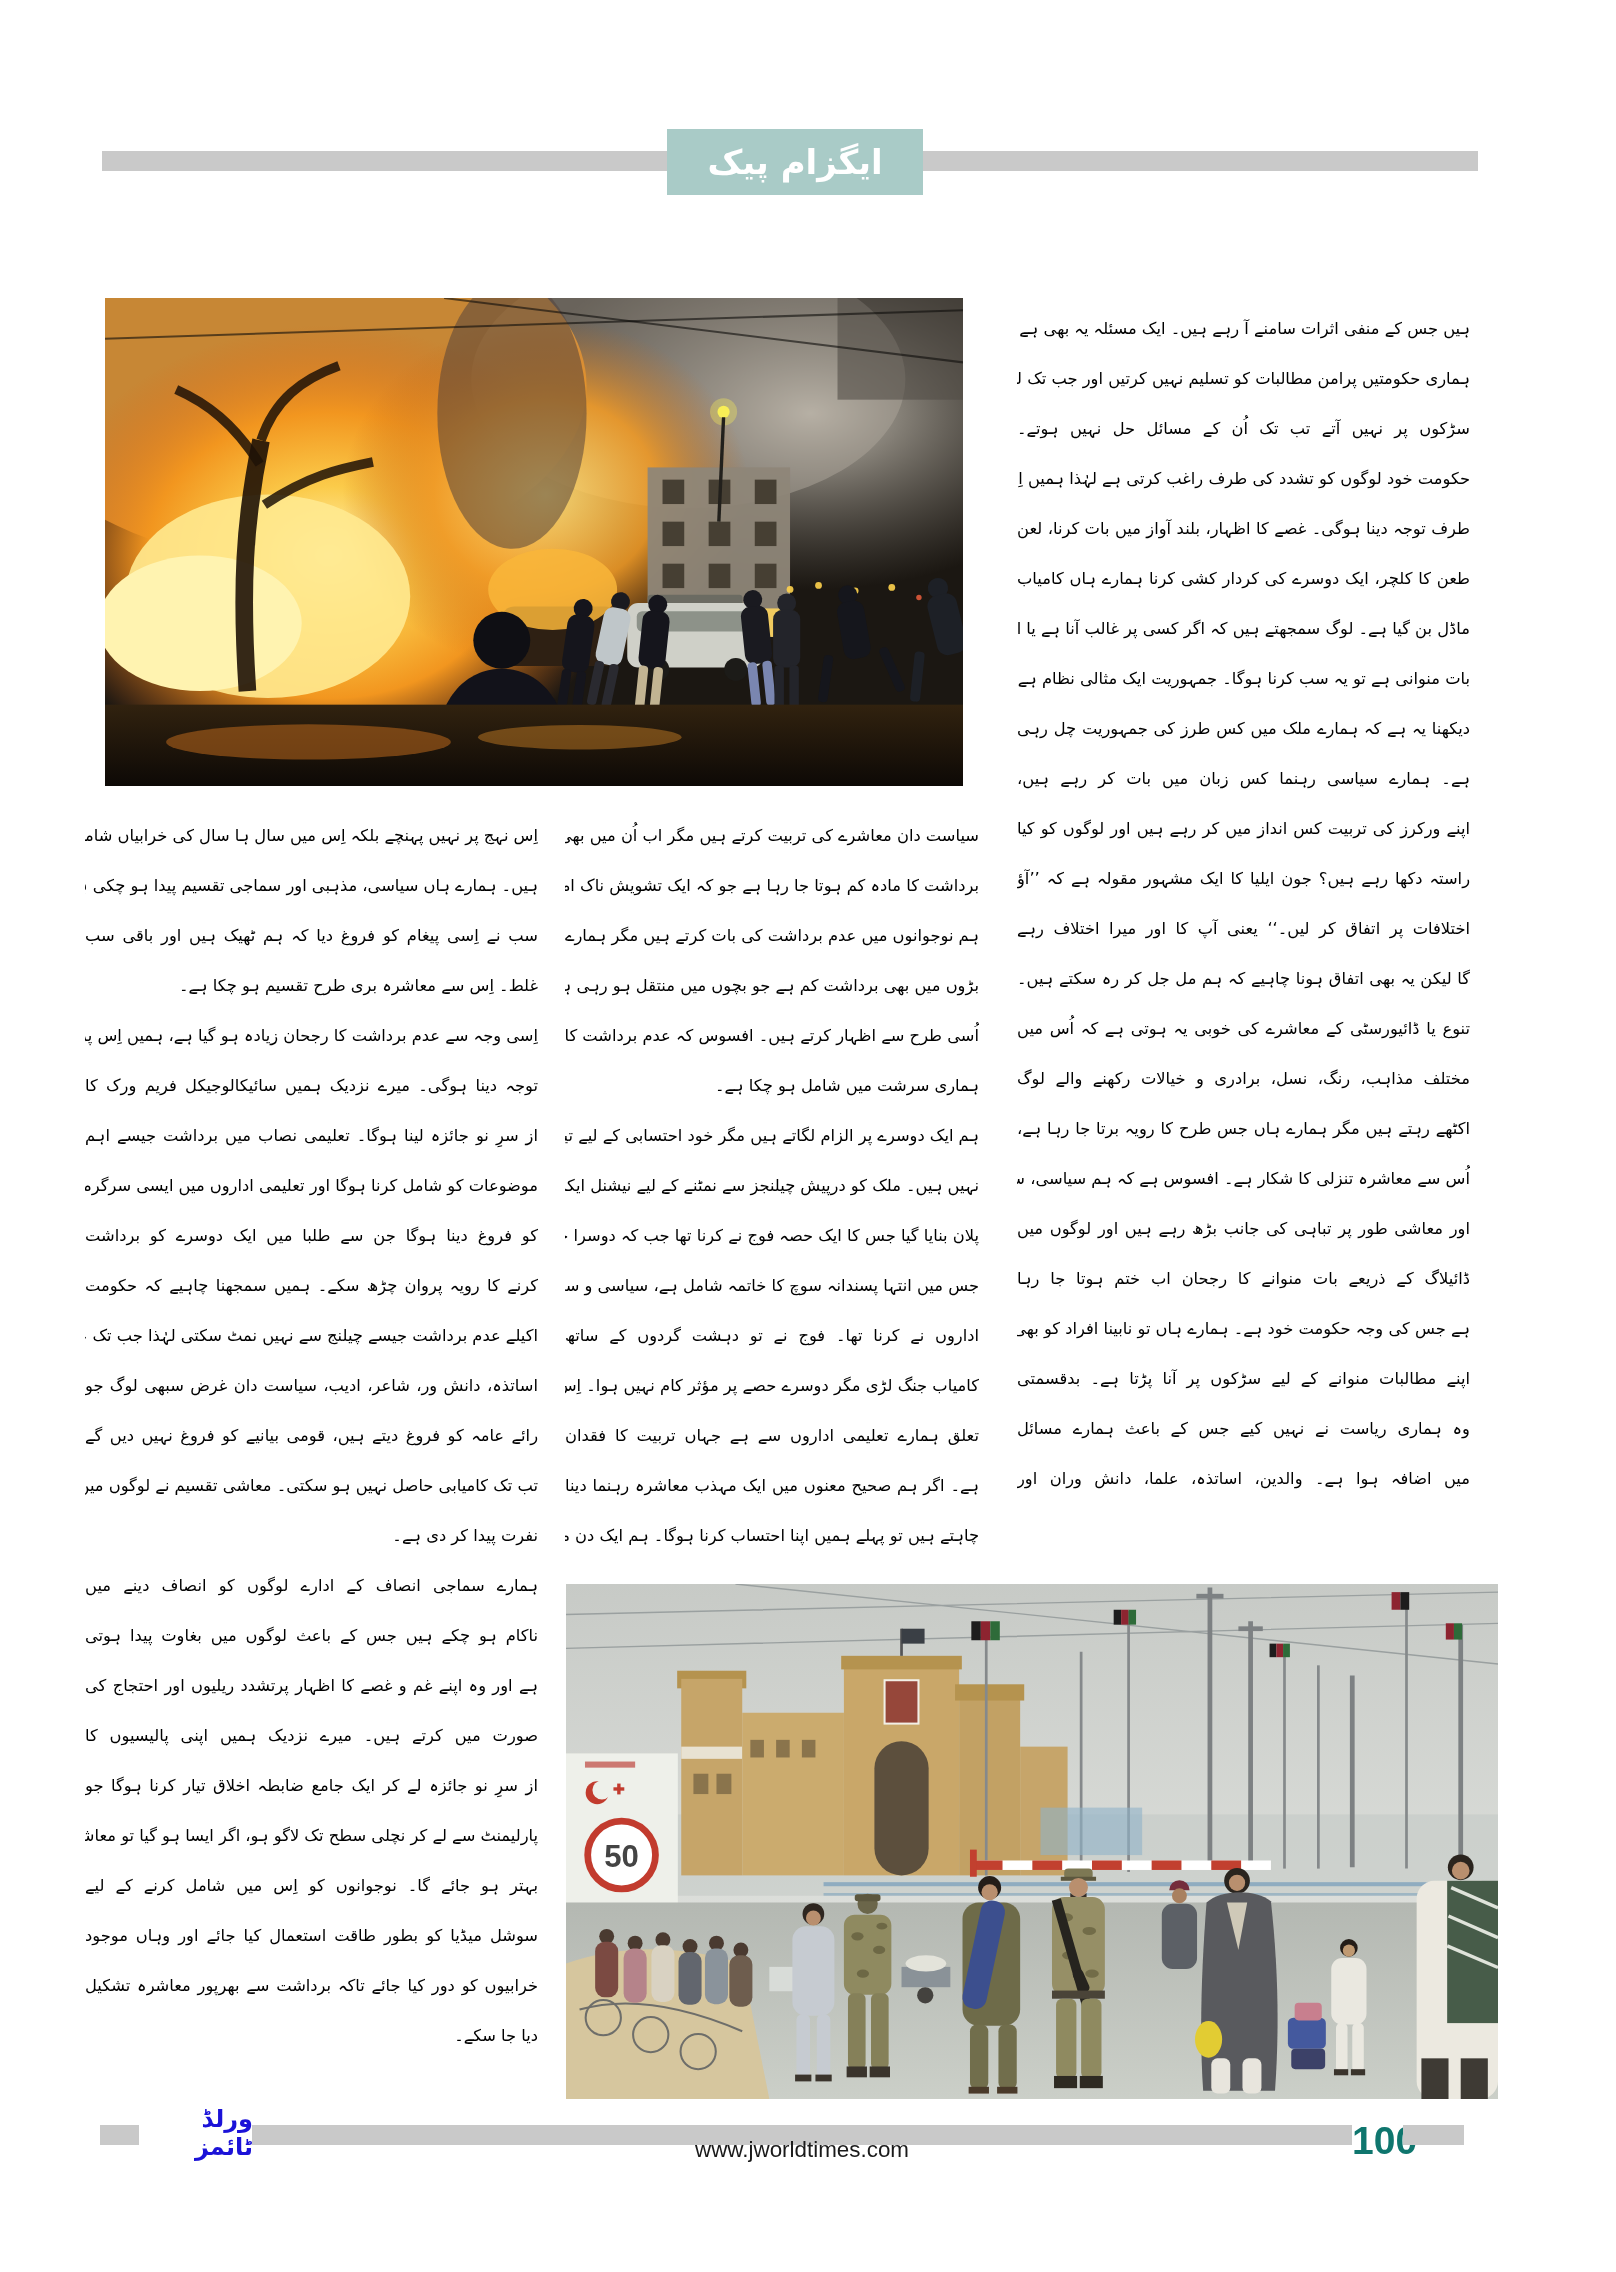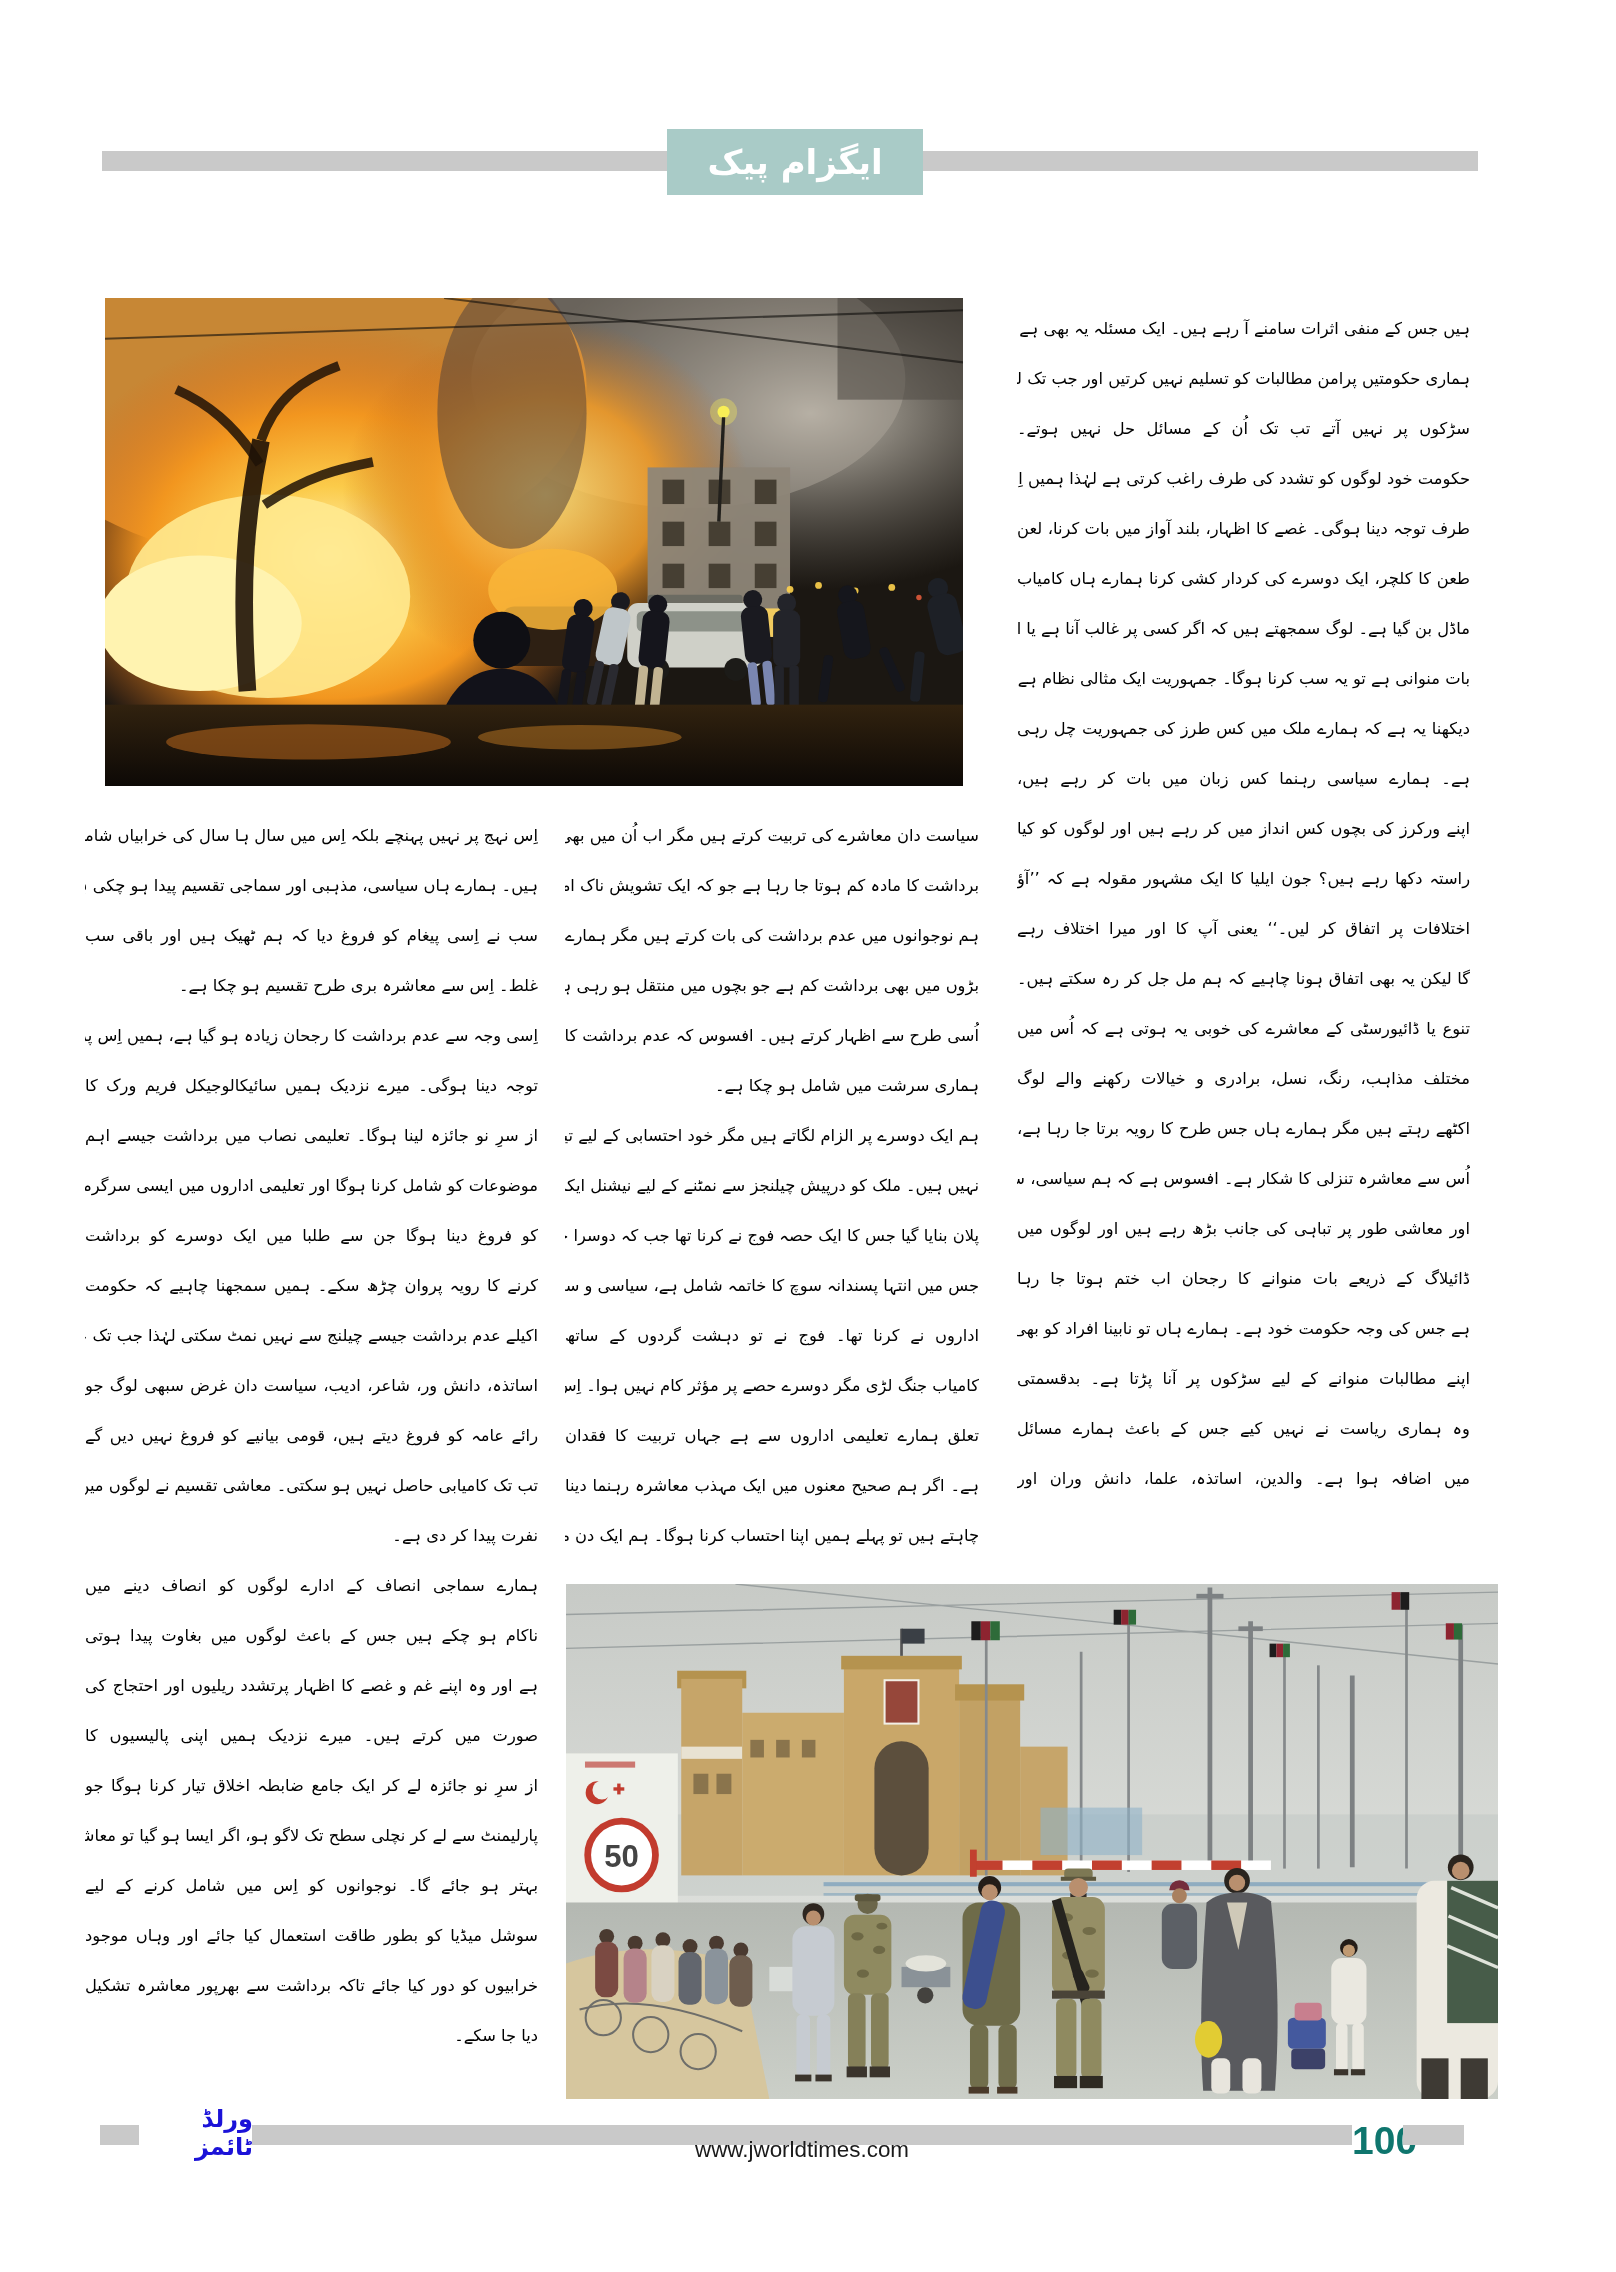--- a/index.html
+++ b/index.html
@@ -172,21 +172,21 @@
       <div class="text-line">ہیں جس کے منفی اثرات سامنے آ رہے ہیں۔ ایک مسئلہ یہ بھی ہے کہ</div>
       <div class="text-line">ہماری حکومتیں پرامن مطالبات کو تسلیم نہیں کرتیں اور جب تک لوگ</div>
       <div class="text-line">سڑکوں پر نہیں آتے تب تک اُن کے مسائل حل نہیں ہوتے۔</div>
       <div class="text-line">حکومت خود لوگوں کو تشدد کی طرف راغب کرتی ہے لہٰذا ہمیں اِس</div>
       <div class="text-line">طرف توجہ دینا ہوگی۔ غصے کا اظہار، بلند آواز میں بات کرنا، لعن</div>
       <div class="text-line">طعن کا کلچر، ایک دوسرے کی کردار کشی کرنا ہمارے ہاں کامیاب</div>
       <div class="text-line">ماڈل بن گیا ہے۔ لوگ سمجھتے ہیں کہ اگر کسی پر غالب آنا ہے یا اپنی</div>
       <div class="text-line">بات منوانی ہے تو یہ سب کرنا ہوگا۔ جمہوریت ایک مثالی نظام ہے مگر</div>
       <div class="text-line">دیکھنا یہ ہے کہ ہمارے ملک میں کس طرز کی جمہوریت چل رہی</div>
       <div class="text-line">ہے۔ ہمارے سیاسی رہنما کس زبان میں بات کر رہے ہیں،</div>
-      <div class="text-line">اپنے ورکرز کی بچوں کس انداز میں کر رہے ہیں اور لوگوں کو کیا</div>
+      <div class="text-line">اپنے ورکرز کی تربیت کس انداز میں کر رہے ہیں اور لوگوں کو کیا</div>
       <div class="text-line">راستہ دکھا رہے ہیں؟ جون ایلیا کا ایک مشہور مقولہ ہے کہ ’’آؤ</div>
       <div class="text-line">اختلافات پر اتفاق کر لیں۔‘‘ یعنی آپ کا اور میرا اختلاف رہے</div>
       <div class="text-line">گا لیکن یہ بھی اتفاق ہونا چاہیے کہ ہم مل جل کر رہ سکتے ہیں۔</div>
       <div class="text-line">تنوع یا ڈائیورسٹی کے معاشرے کی خوبی یہ ہوتی ہے کہ اُس میں</div>
       <div class="text-line">مختلف مذاہب، رنگ، نسل، برادری و خیالات رکھنے والے لوگ</div>
       <div class="text-line">اکٹھے رہتے ہیں مگر ہمارے ہاں جس طرح کا رویہ برتا جا رہا ہے،</div>
       <div class="text-line">اُس سے معاشرہ تنزلی کا شکار ہے۔ افسوس ہے کہ ہم سیاسی، سماجی</div>
       <div class="text-line">اور معاشی طور پر تباہی کی جانب بڑھ رہے ہیں اور لوگوں میں</div>
       <div class="text-line">ڈائیلاگ کے ذریعے بات منوانے کا رجحان اب ختم ہوتا جا رہا</div>
       <div class="text-line">ہے جس کی وجہ حکومت خود ہے۔ ہمارے ہاں تو نابینا افراد کو بھی</div>

